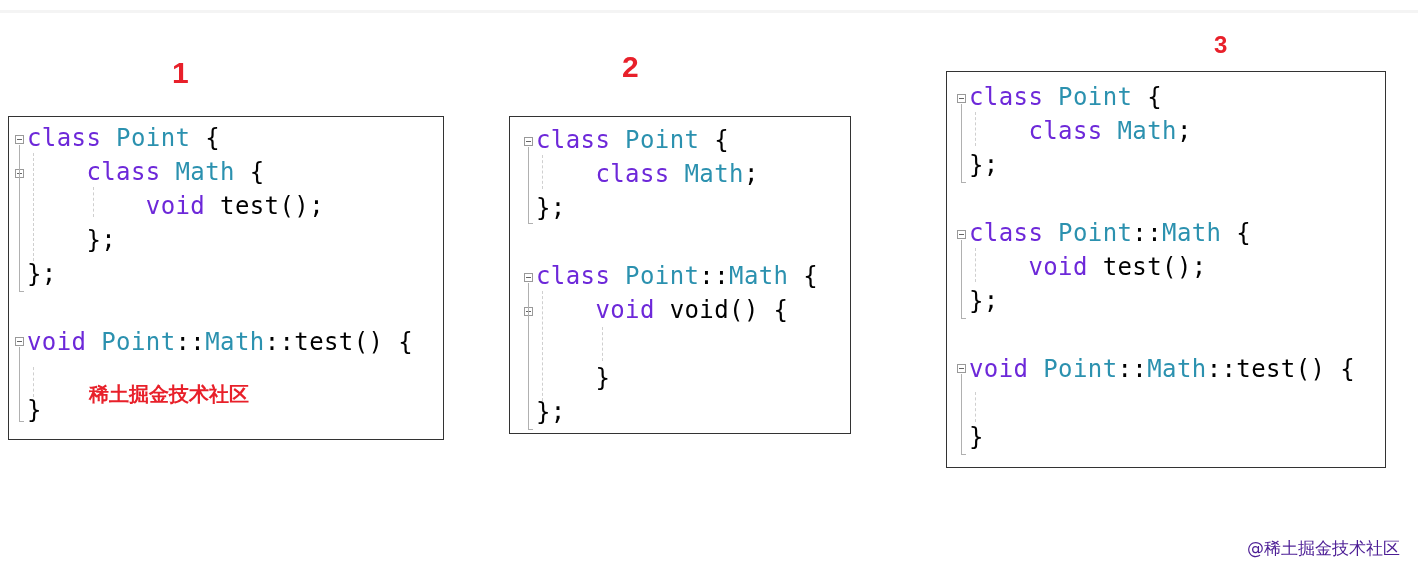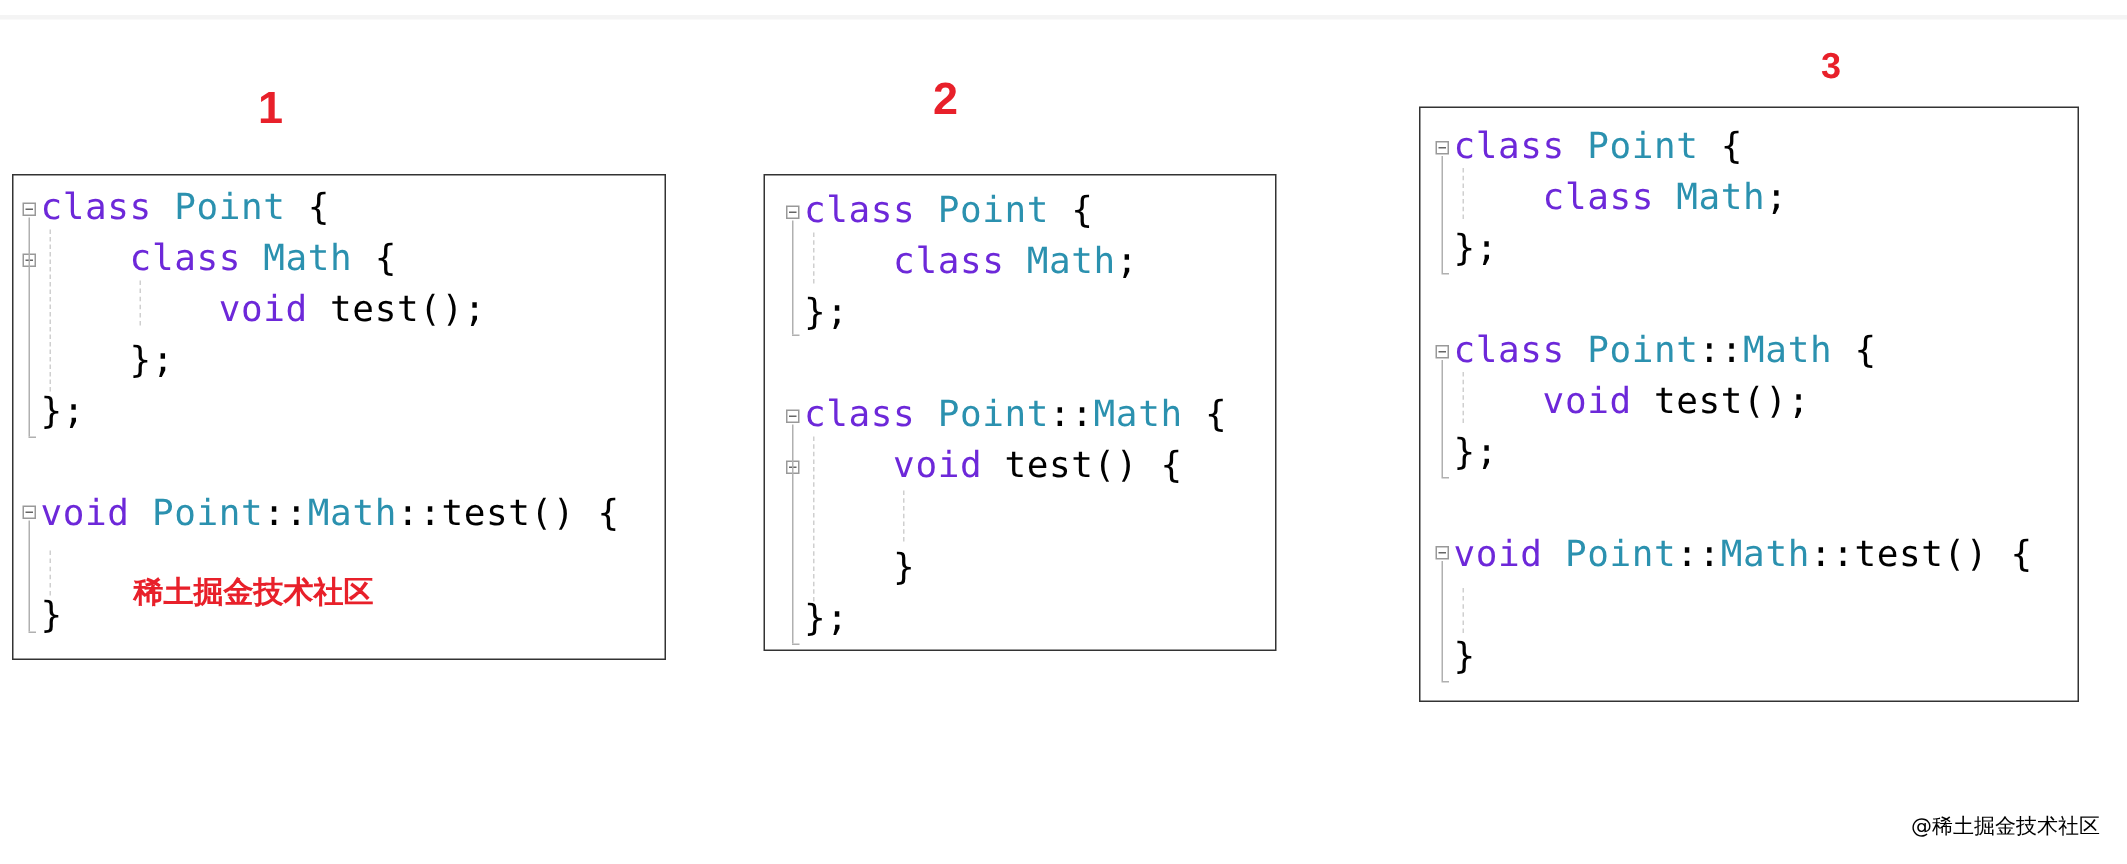--- a/index.html
+++ b/index.html
@@ -11,21 +11,21 @@
   .panel { position:absolute; border:1.5px solid #333333; background:#fff; box-sizing:border-box; }
   .line { position:absolute; white-space:pre; font-size:24px; line-height:30px; color:#000; letter-spacing:0.4px; }
   .kw { color:#6d28d9; }
   .ty { color:#2b91af; }
   .fold { position:absolute; width:9px; height:9px; border:1px solid #999; box-sizing:border-box; background:#fff; }
   .fold::after { content:""; position:absolute; left:1px; top:3px; width:5px; height:1px; background:#666; }
   .vline { position:absolute; width:1px; background:#b0b0b0; }
   .hend { position:absolute; height:1px; width:5px; background:#b0b0b0; }
   .dash { position:absolute; width:0; border-left:1px dashed #cfcfcf; }
   .note { position:absolute; color:#e8202a; font-family:"DejaVu Sans", sans-serif; font-weight:bold; font-size:20px; white-space:nowrap; }
-  .wm { position:absolute; right:18px; bottom:16px; color:#000000; font-family:"DejaVu Sans", sans-serif; font-size:14px; }
+  .wm { position:absolute; right:18px; bottom:16px; color:#4c1d95; font-family:"DejaVu Sans", sans-serif; font-size:17px; }
 </style>
 </head>
 <body>
 
 <div class="topbar"></div>
 
 <div class="num" style="left:172px;top:56px;">1</div>
 <div class="num" style="left:622px;top:50px;">2</div>
 <div class="num" style="left:1214px;top:31px;font-size:24px;">3</div>
 
@@ -60,21 +60,21 @@
   <div class="fold" style="left:14px;top:190px;"></div>
   <div class="vline" style="left:18px;top:166px;height:146px;"></div>
     <div class="hend" style="left:18px;top:312px;"></div>
   <div class="dash" style="left:32px;top:174px;height:110px;"></div>
   <div class="dash" style="left:92px;top:210px;height:34px;"></div>
 
   <div class="line" style="left:26px;top:8px;"><span class="kw">class</span><span> </span><span class="ty">Point</span><span> {</span></div>
   <div class="line" style="left:26px;top:42px;"><span>    </span><span class="kw">class</span><span> </span><span class="ty">Math</span><span>;</span></div>
   <div class="line" style="left:26px;top:76px;"><span>};</span></div>
   <div class="line" style="left:26px;top:144px;"><span class="kw">class</span><span> </span><span class="ty">Point</span><span>::</span><span class="ty">Math</span><span> {</span></div>
-  <div class="line" style="left:26px;top:178px;"><span>    </span><span class="kw">void</span><span> test() {</span></div>
+  <div class="line" style="left:26px;top:178px;"><span>    </span><span class="kw">void</span><span> void() {</span></div>
   <div class="line" style="left:26px;top:246px;"><span>    </span><span>}</span></div>
   <div class="line" style="left:26px;top:280px;"><span>};</span></div>
 </div>
 
 <div class="panel" style="left:946px;top:71px;width:440px;height:397px;">
   <div class="fold" style="left:10px;top:22px;"></div>
   <div class="vline" style="left:14px;top:32px;height:78px;"></div>
     <div class="hend" style="left:14px;top:110px;"></div>
   <div class="dash" style="left:28px;top:40px;height:34px;"></div>
   <div class="fold" style="left:10px;top:158px;"></div>

